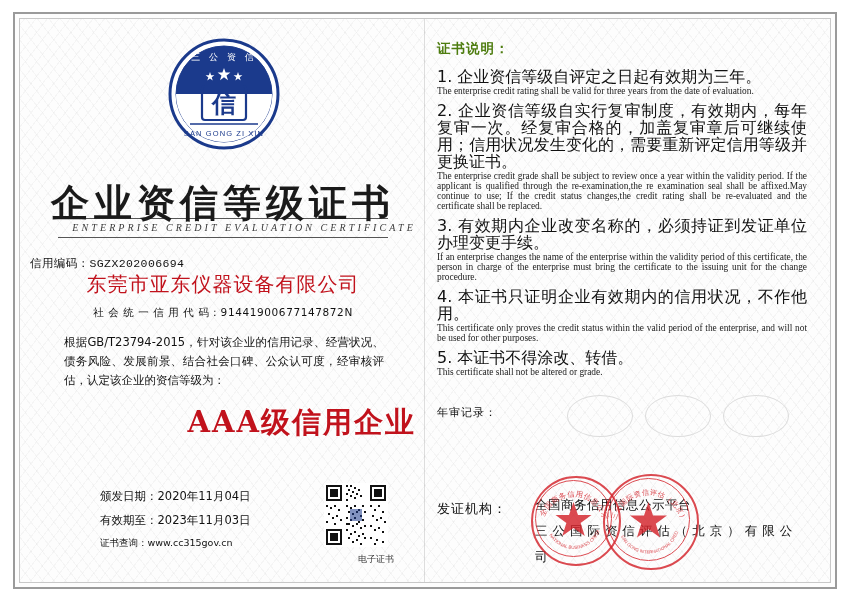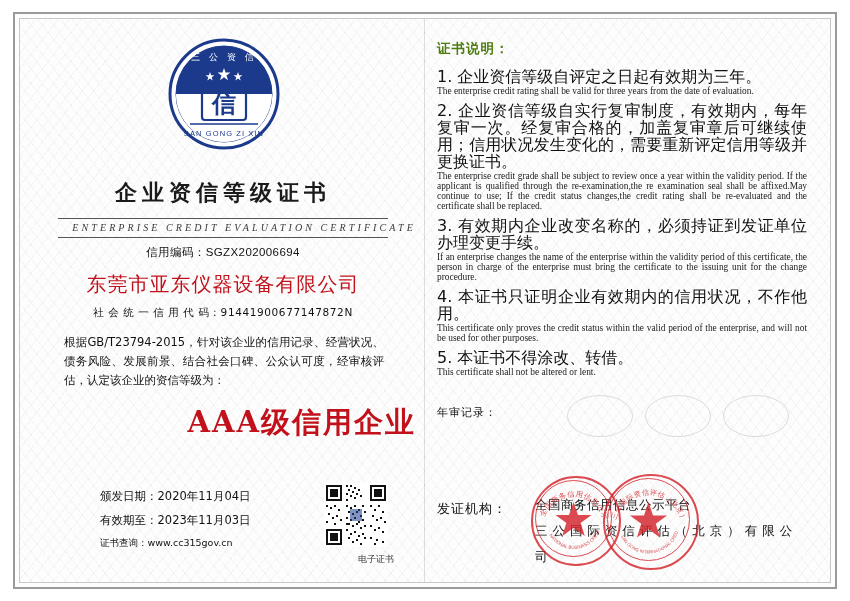--- a/index.html
+++ b/index.html
@@ -64,21 +64,21 @@
     width: 112px; height: 112px;
   }
   .seal-logo svg { display: block; }
 
   .title-cn {
     position: absolute;
     left: 0; top: 150px;
     width: 386px;
     text-align: center;
     font-family: "DejaVu Sans", sans-serif;
-    font-size: 22px;
+    font-size: 38px;
     font-weight: bold;
     letter-spacing: 5px;
     color: #1a1a1a;
     white-space: nowrap;
   }
   .title-en {
     position: absolute;
     left: 0; top: 194px;
     width: 386px;
     text-align: right;
@@ -97,24 +97,23 @@
   }
   .rule-bottom {
     position: absolute;
     left: 28px; top: 209px;
     width: 330px; height: 1px;
     background: #555;
   }
 
   .credit-code {
     position: absolute;
-    left: 0; top: 217px;
+    left: 0; top: 228px;
     width: 386px;
-    text-align: center;
-    font-family: Liberation Sans, sans-serif;
+    font-family: Liberation Mono, monospace;
     font-size: 11.5px;
     color: #111;
     letter-spacing: 0.4px;
   }
   .company-name {
     position: absolute;
     left: 0; top: 243px;
     width: 386px;
     text-align: center;
     font-family: "DejaVu Sans", sans-serif;
@@ -444,21 +443,21 @@
     <div class="notes-list">
       <p class="note-cn">1. 企业资信等级自评定之日起有效期为三年。</p>
       <p class="note-en">The enterprise credit rating shall be valid for three years from the date of evaluation.</p>
       <p class="note-cn">2. 企业资信等级自实行复审制度，有效期内，每年复审一次。经复审合格的，加盖复审章后可继续使用；信用状况发生变化的，需要重新评定信用等级并更换证书。</p>
       <p class="note-en">The enterprise credit grade shall be subject to review once a year within the validity period. If the applicant is qualified through the re-examination,the re examination seal shall be affixed.May continue to use; If the credit status changes,the credit rating shall be re-evaluated and the certificate shall be replaced.</p>
       <p class="note-cn">3. 有效期内企业改变名称的，必须持证到发证单位办理变更手续。</p>
       <p class="note-en">If an enterprise changes the name of the enterprise within the validity period of this certificate, the person in charge of the enterprise must bring the certificate to the issuing unit for the change procedure.</p>
       <p class="note-cn">4. 本证书只证明企业有效期内的信用状况，不作他用。</p>
       <p class="note-en">This certificate only proves the credit status within the valid period of the enterprise, and will not be used for other purposes.</p>
       <p class="note-cn">5. 本证书不得涂改、转借。</p>
-      <p class="note-en">This certificate shall not be altered or lent.</p>
+      <p class="note-en">This certificate shall not be altered or grade.</p>
     </div>
 
     <div class="annual-row">
       <div class="annual-label">年审记录：</div>
       <div class="annual-circle c1"></div>
       <div class="annual-circle c2"></div>
       <div class="annual-circle c3"></div>
     </div>
 
     <div class="issuer-row">

